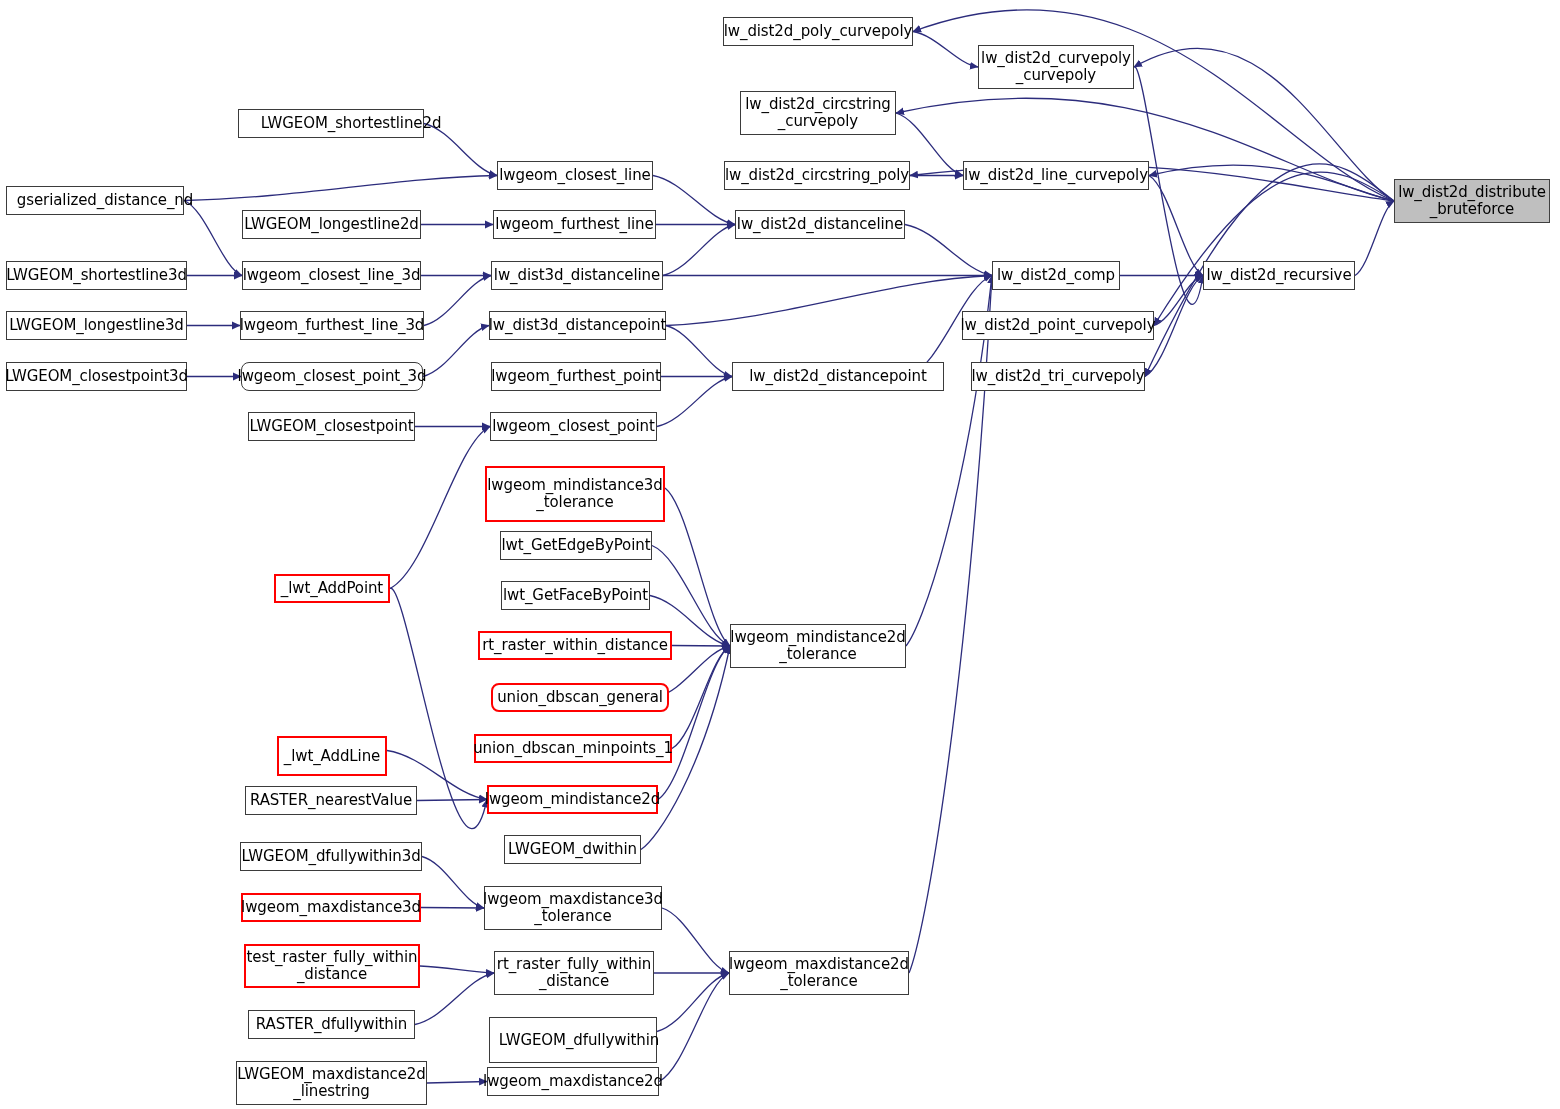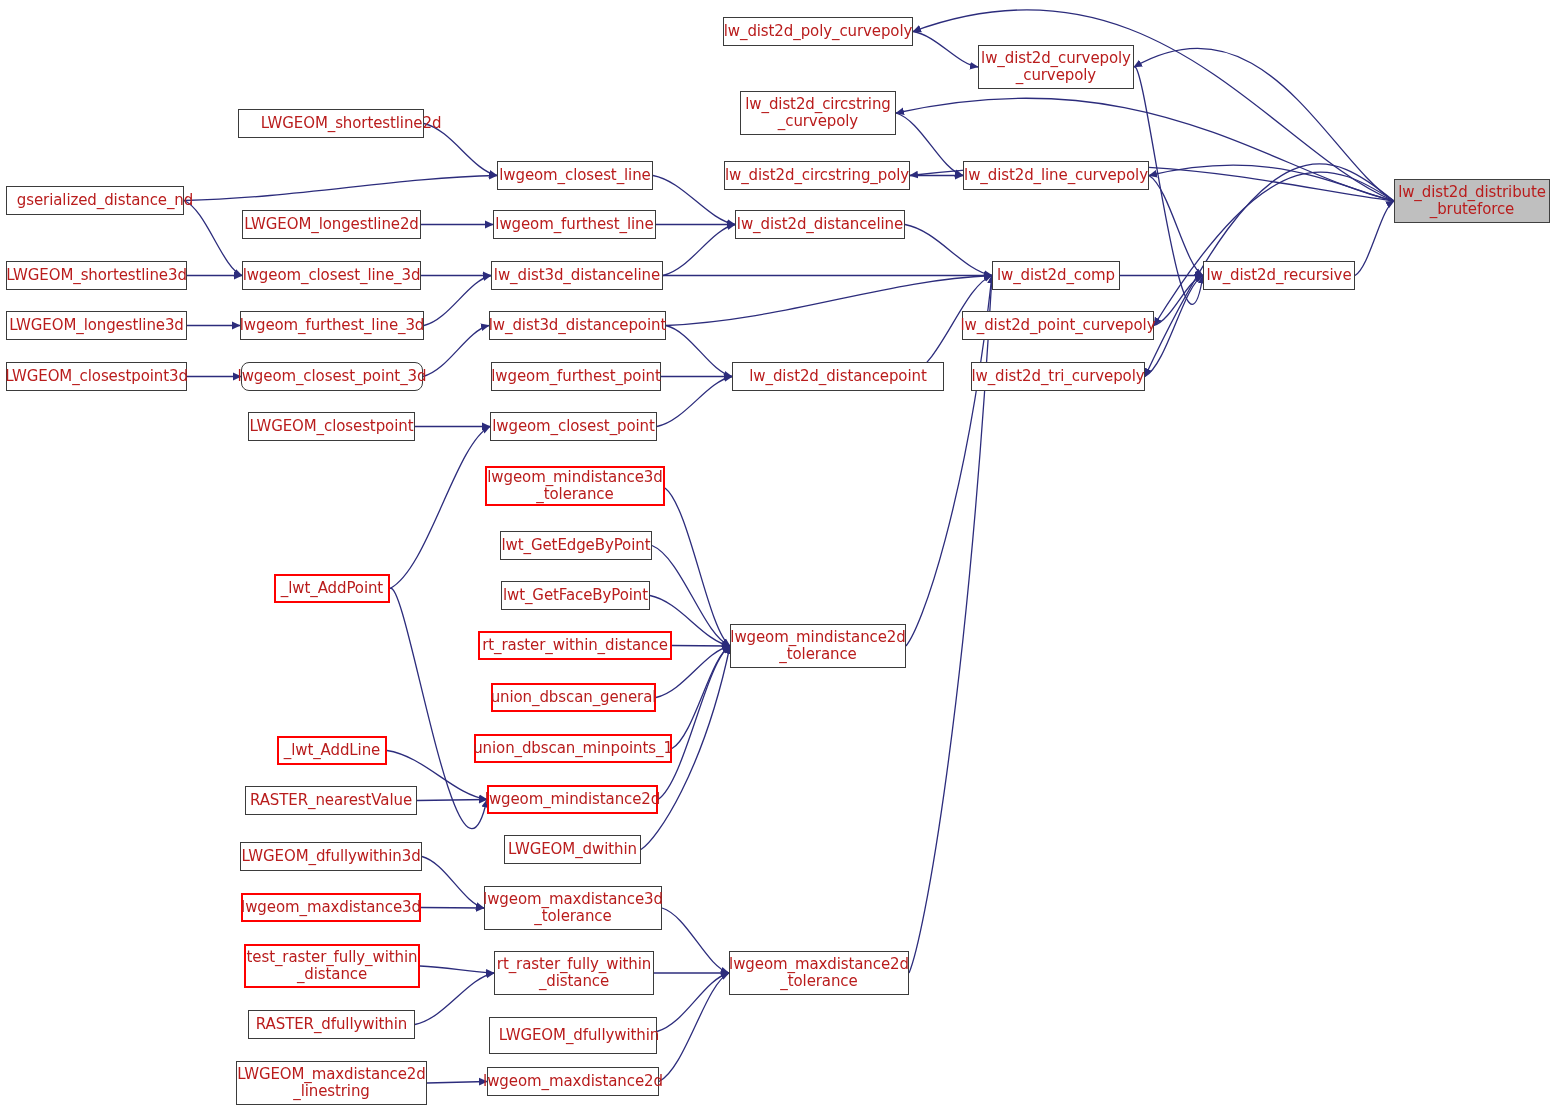--- a/index.html
+++ b/index.html
@@ -9,21 +9,21 @@
     background:#ffffff;
     font-family:"DejaVu Sans","Liberation Sans",sans-serif;
     overflow:hidden;
   }
   svg.edges{position:absolute;left:0;top:0;width:1560px;height:1109px;overflow:visible;}
   .node{
     position:absolute;
     box-sizing:border-box;
     border:1px solid #3b3b3b;
     background:#ffffff;
-    color:#b91c1c;
+    color:#000000;
     display:flex;
     align-items:center;
     justify-content:center;
     text-align:center;
     font-size:15px;
     line-height:1.12;
     letter-spacing:-0.1px;
     white-space:pre-line;
     z-index:3;
   }
@@ -105,52 +105,52 @@
   </svg>
   <div id="node-layer">
       <div class="node" style="left: 238px; top: 109px; width: 186px; height: 29px; padding-left: 40px;">LWGEOM_shortestline2d</div>
       <div class="node" style="left: 6px; top: 186px; width: 178px; height: 29px; padding-left: 20px;">gserialized_distance_nd</div>
       <div class="node" style="left: 242px; top: 210px; width: 179px; height: 29px;">LWGEOM_longestline2d</div>
       <div class="node" style="left: 6px; top: 261px; width: 181px; height: 29px;">LWGEOM_shortestline3d</div>
       <div class="node" style="left: 6px; top: 311px; width: 181px; height: 29px;">LWGEOM_longestline3d</div>
       <div class="node" style="left: 6px; top: 362px; width: 181px; height: 29px;">LWGEOM_closestpoint3d</div>
       <div class="node" style="left: 248px; top: 412px; width: 167px; height: 29px;">LWGEOM_closestpoint</div>
       <div class="node red" style="left: 274px; top: 574px; width: 116px; height: 29px; text-align: center;">_lwt_AddPoint</div>
-      <div class="node red" style="left: 277px; top: 736px; width: 110px; height: 29px;">_lwt_AddLine</div>
+      <div class="node red" style="left: 277px; top: 736px; width: 110px; height: 40px;">_lwt_AddLine</div>
       <div class="node" style="left: 245px; top: 786px; width: 172px; height: 29px;">RASTER_nearestValue</div>
       <div class="node" style="left: 240px; top: 842px; width: 182px; height: 29px;">LWGEOM_dfullywithin3d</div>
       <div class="node red" style="left: 241px; top: 893px; width: 180px; height: 29px;">lwgeom_maxdistance3d</div>
       <div class="node red" style="left: 244px; top: 944px; width: 176px; height: 44px;">test_raster_fully_within
 _distance</div>
       <div class="node" style="left: 248px; top: 1010px; width: 167px; height: 29px;">RASTER_dfullywithin</div>
       <div class="node" style="left: 236px; top: 1061px; width: 191px; height: 44px;">LWGEOM_maxdistance2d
 _linestring</div>
       <div class="node" style="left: 497px; top: 161px; width: 156px; height: 29px;">lwgeom_closest_line</div>
       <div class="node" style="left: 493px; top: 210px; width: 163px; height: 29px; text-align: right;">lwgeom_furthest_line</div>
       <div class="node" style="left: 242px; top: 261px; width: 179px; height: 29px;">lwgeom_closest_line_3d</div>
       <div class="node" style="left: 240px; top: 311px; width: 184px; height: 29px;">lwgeom_furthest_line_3d</div>
       <div class="node" style="left: 241px; top: 362px; width: 182px; height: 29px; border-radius: 8px;">lwgeom_closest_point_3d</div>
       <div class="node" style="left: 491px; top: 261px; width: 172px; height: 29px;">lw_dist3d_distanceline</div>
       <div class="node" style="left: 489px; top: 311px; width: 177px; height: 29px;">lw_dist3d_distancepoint</div>
       <div class="node" style="left: 491px; top: 362px; width: 170px; height: 29px;">lwgeom_furthest_point</div>
       <div class="node" style="left: 490px; top: 412px; width: 167px; height: 29px;">lwgeom_closest_point</div>
-      <div class="node red" style="left: 485px; top: 466px; width: 180px; height: 40px;">lwgeom_mindistance3d
+      <div class="node red" style="left: 485px; top: 466px; width: 180px; height: 56px;">lwgeom_mindistance3d
 _tolerance</div>
       <div class="node" style="left: 500px; top: 531px; width: 152px; height: 29px;">lwt_GetEdgeByPoint</div>
       <div class="node" style="left: 501px; top: 581px; width: 149px; height: 29px;">lwt_GetFaceByPoint</div>
       <div class="node red" style="left: 478px; top: 631px; width: 194px; height: 29px;">rt_raster_within_distance</div>
-      <div class="node red" style="left: 491px; top: 683px; width: 165px; height: 29px;">union_dbscan_general</div>
+      <div class="node red" style="left: 491px; top: 683px; width: 178px; height: 29px; border-radius: 8px;">union_dbscan_general</div>
       <div class="node red" style="left: 474px; top: 734px; width: 198px; height: 29px;">union_dbscan_minpoints_1</div>
       <div class="node red" style="left: 487px; top: 785px; width: 171px; height: 29px;">lwgeom_mindistance2d</div>
       <div class="node" style="left: 504px; top: 835px; width: 137px; height: 29px;">LWGEOM_dwithin</div>
       <div class="node" style="left: 484px; top: 886px; width: 178px; height: 44px;">lwgeom_maxdistance3d
 _tolerance</div>
       <div class="node" style="left: 494px; top: 951px; width: 160px; height: 44px;">rt_raster_fully_within
 _distance</div>
-      <div class="node" style="left: 489px; top: 1017px; width: 168px; height: 37px; padding-left: 12px;">LWGEOM_dfullywithin</div>
+      <div class="node" style="left: 489px; top: 1017px; width: 168px; height: 46px; padding-left: 12px;">LWGEOM_dfullywithin</div>
       <div class="node" style="left: 487px; top: 1067px; width: 172px; height: 29px;">lwgeom_maxdistance2d</div>
       <div class="node" style="left: 735px; top: 210px; width: 170px; height: 29px;">lw_dist2d_distanceline</div>
       <div class="node" style="left: 732px; top: 362px; width: 212px; height: 29px;">lw_dist2d_distancepoint</div>
       <div class="node" style="left: 730px; top: 624px; width: 176px; height: 44px;">lwgeom_mindistance2d
 _tolerance</div>
       <div class="node" style="left: 729px; top: 951px; width: 180px; height: 44px;">lwgeom_maxdistance2d
 _tolerance</div>
       <div class="node" style="left: 723px; top: 17px; width: 190px; height: 29px;">lw_dist2d_poly_curvepoly</div>
       <div class="node" style="left: 740px; top: 91px; width: 156px; height: 44px;">lw_dist2d_circstring
 _curvepoly</div>

